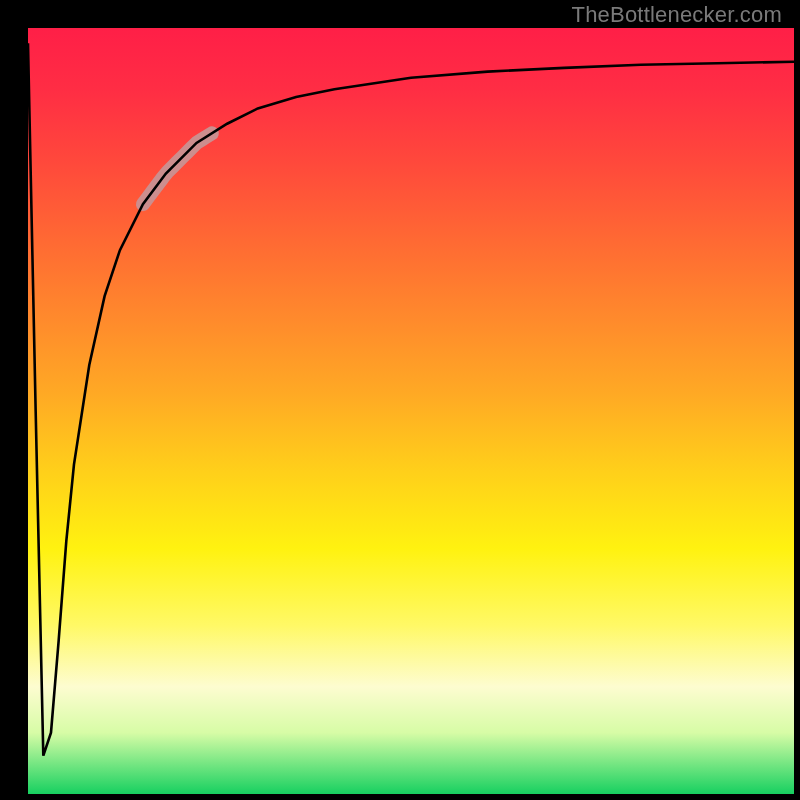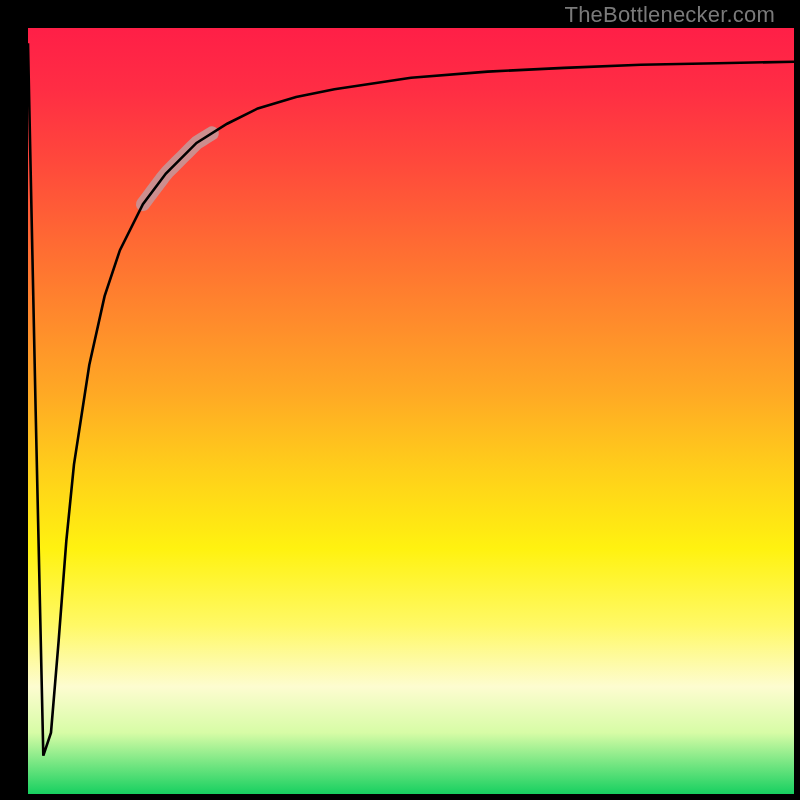--- a/index.html
+++ b/index.html
@@ -13,21 +13,21 @@
   }
   .wrap {
     position: relative;
     width: 800px;
     height: 800px;
     background: #000;
   }
   .watermark {
     position: absolute;
     top: 2px;
-    right: 25px;
+    right: 18px;
     color: #7a7a7a;
     font-size: 22px;
     font-weight: 500;
     letter-spacing: 0.2px;
     user-select: none;
   }
   .plot-area {
     position: absolute;
     left: 28px;
     top: 28px;

